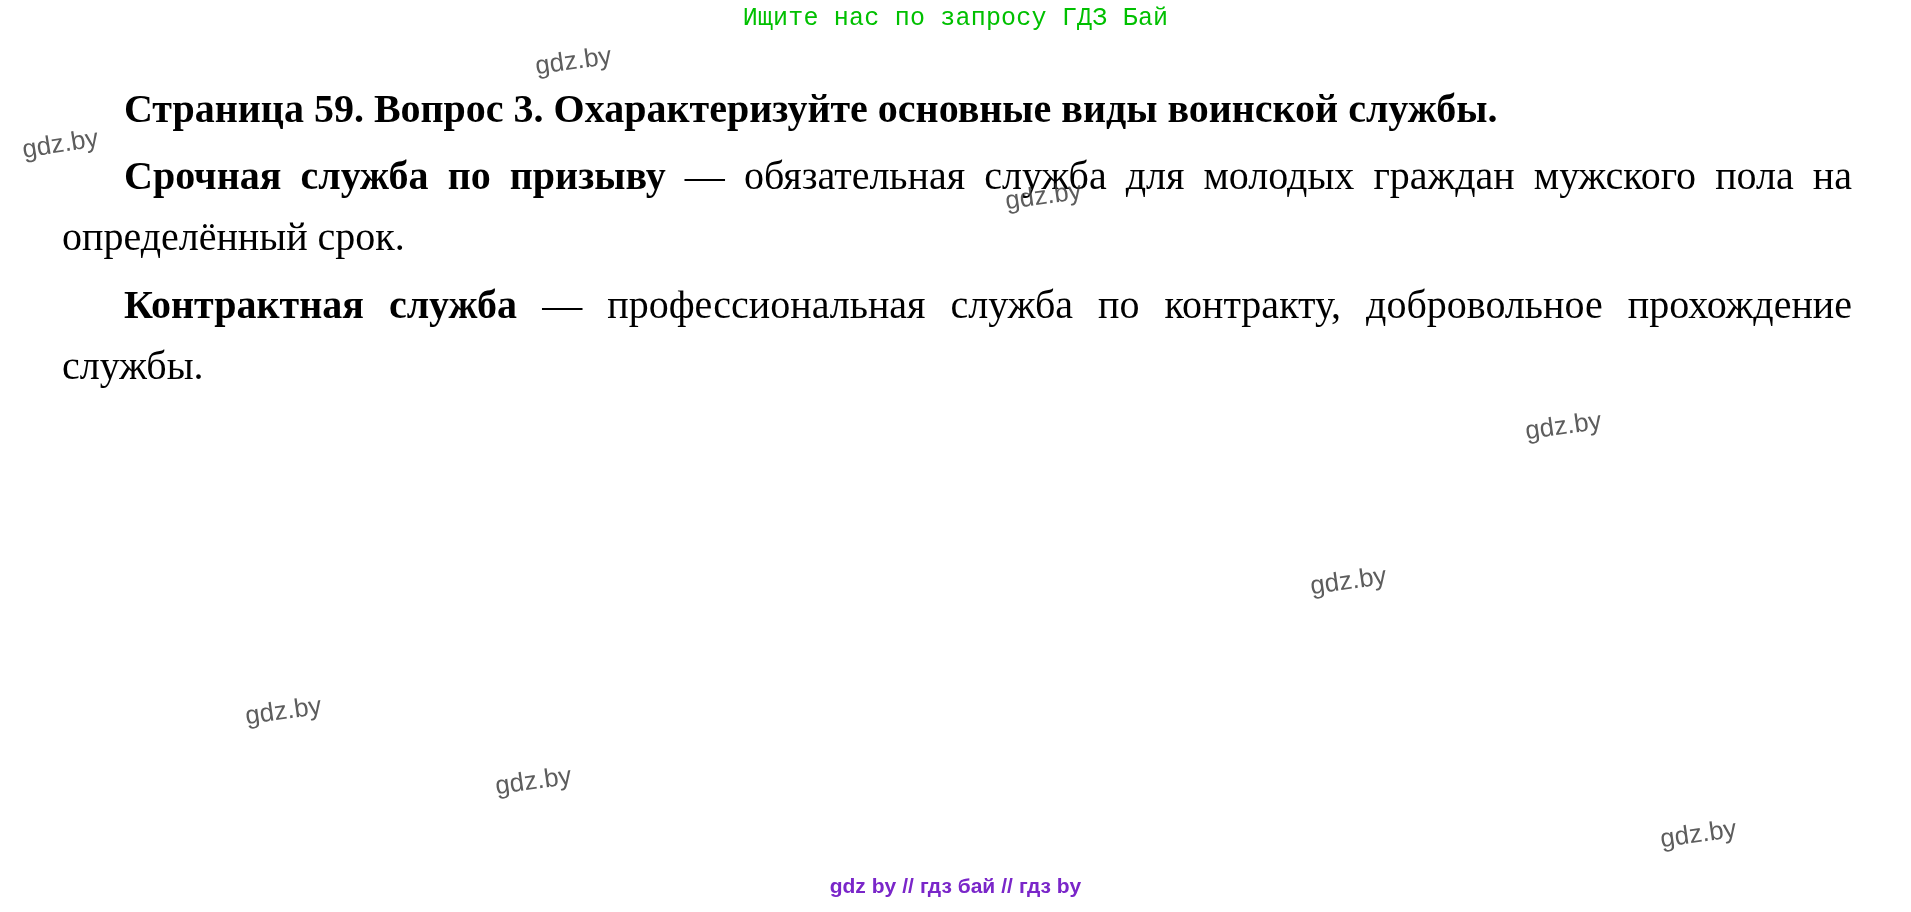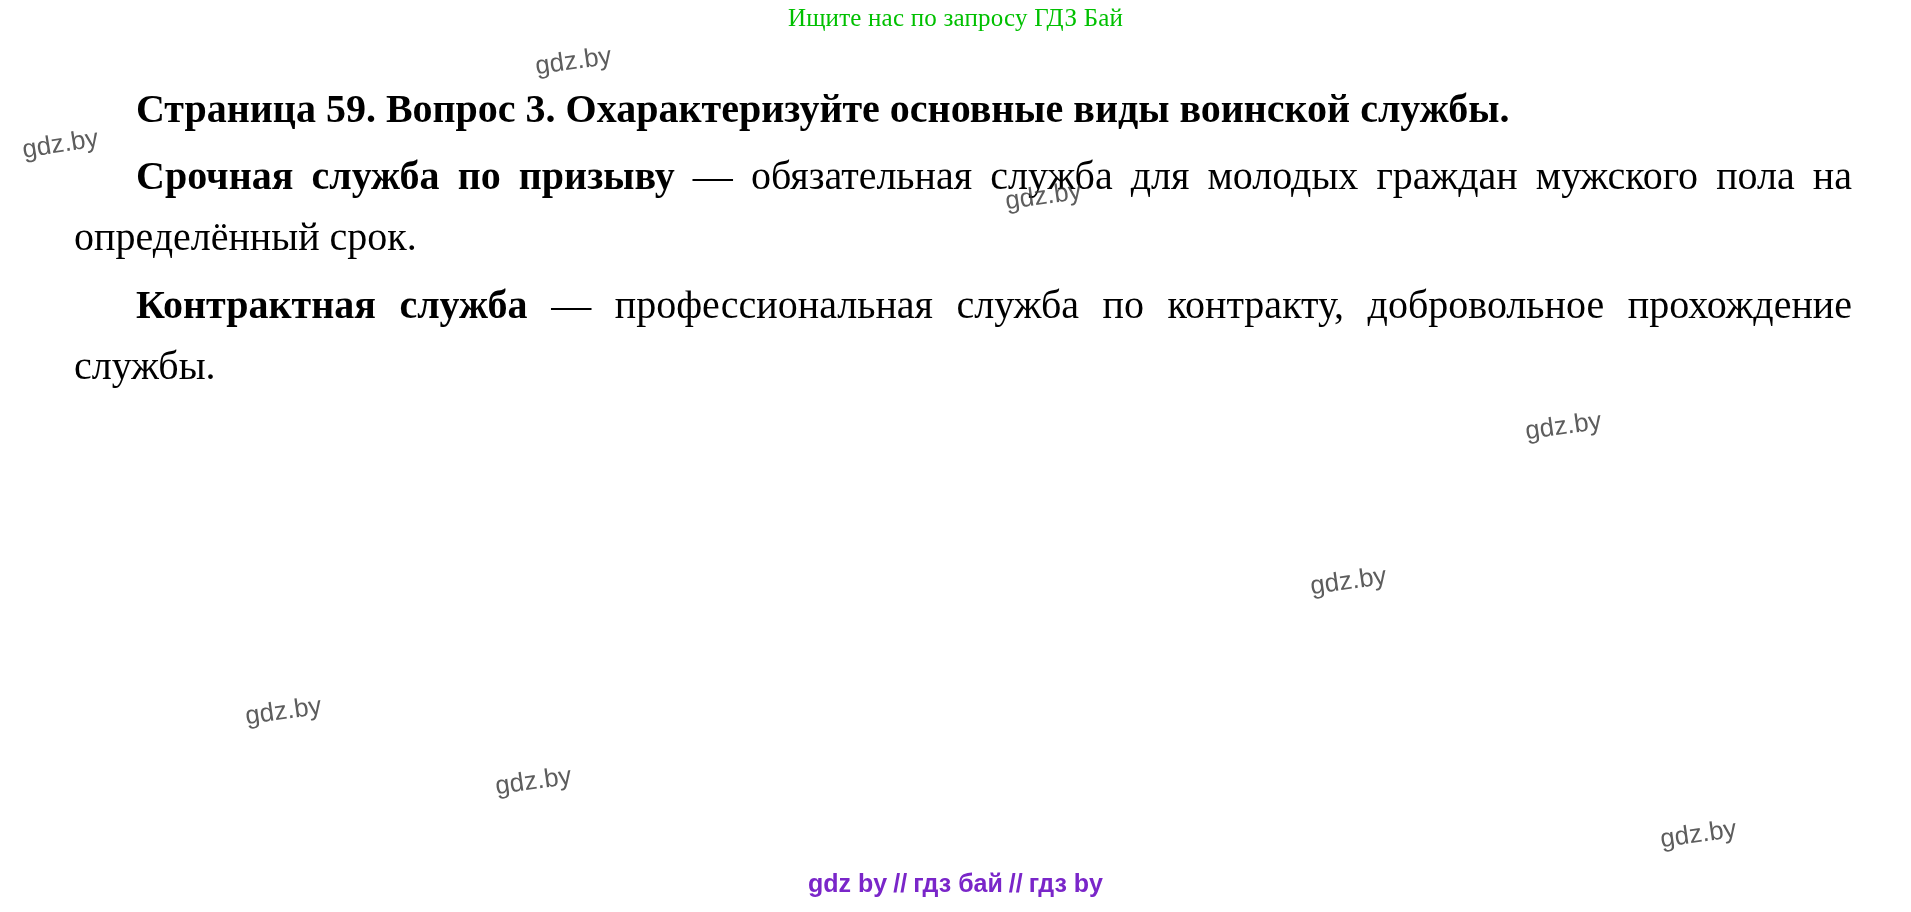--- a/index.html
+++ b/index.html
@@ -22,36 +22,36 @@
     height: 912px;
     box-sizing: border-box;
   }
 
   .top-banner {
     position: absolute;
     top: 0;
     left: 0;
     width: 1911px;
     text-align: center;
-    font-family: Liberation Serif, serif;
+    font-family: Liberation Mono, monospace;
     font-size: 25px;
     color: #00c000;
     padding-top: 4px;
     letter-spacing: 0.2px;
   }
 
   .content {
     position: absolute;
     top: 78px;
     left: 62px;
     width: 1790px;
   }
 
   p.para {
-    margin: 0 0 6px 12px;
+    margin: 0 0 6px 0;
     font-size: 40px;
     line-height: 1.53;
     text-align: justify;
     text-justify: inter-word;
   }
   p.para:last-child { margin-bottom: 0; }
 
   .indent { display: inline-block; width: 62px; }
 
   b { font-weight: bold; }
@@ -78,21 +78,21 @@
   .wm-7 { left: 495px;  top: 765px; transform: rotate(-8deg); }
   .wm-8 { left: 1660px; top: 818px; transform: rotate(-8deg); }
 
   .footer {
     position: absolute;
     bottom: 14px;
     left: 0;
     width: 1911px;
     text-align: center;
     font-family: "Liberation Sans", sans-serif;
-    font-size: 25px;
+    font-size: 21px;
     color: #7a26c9;
     font-weight: bold;
   }
   .footer .sep {
     color: #7a26c9;
     font-weight: bold;
     padding: 0 6px;
   }
 </style>
 </head>

